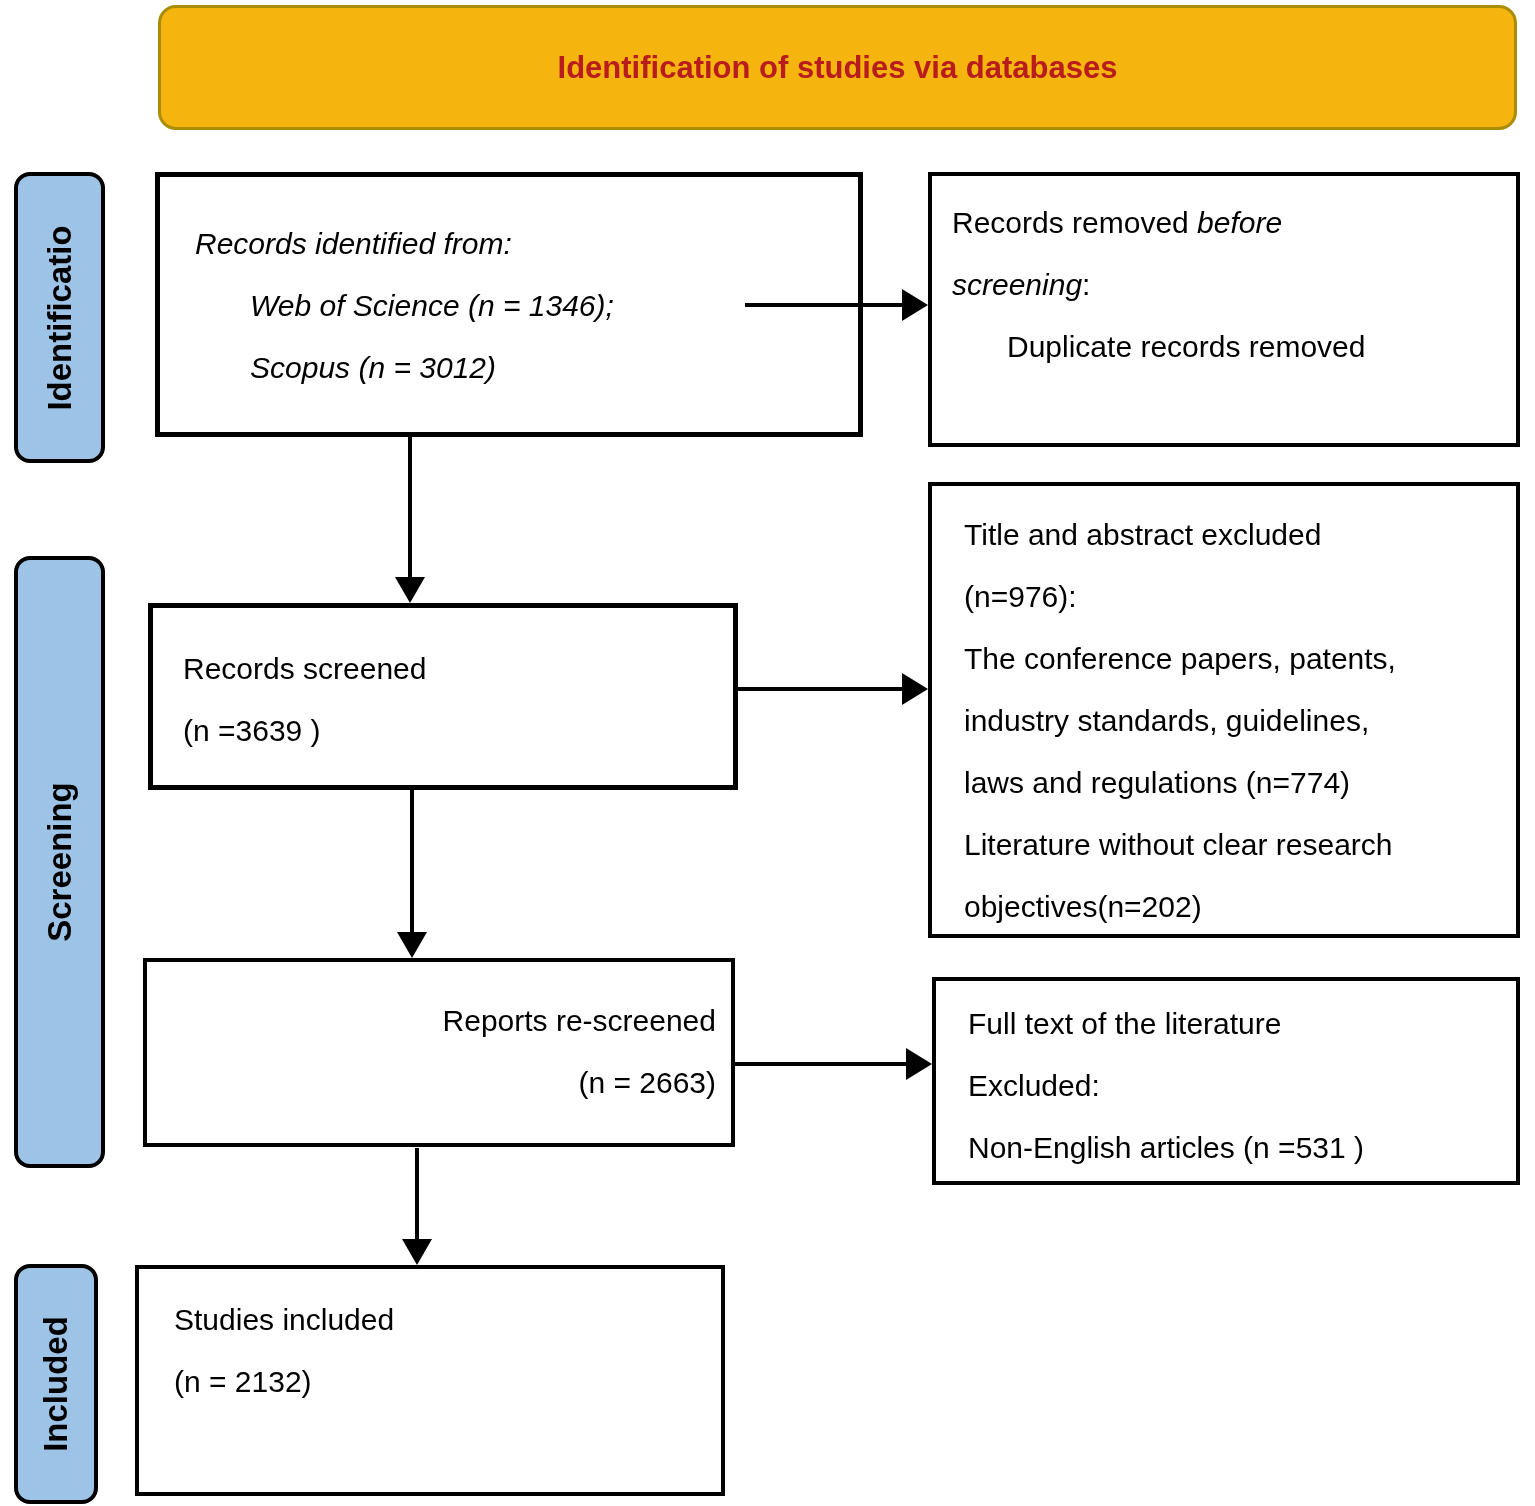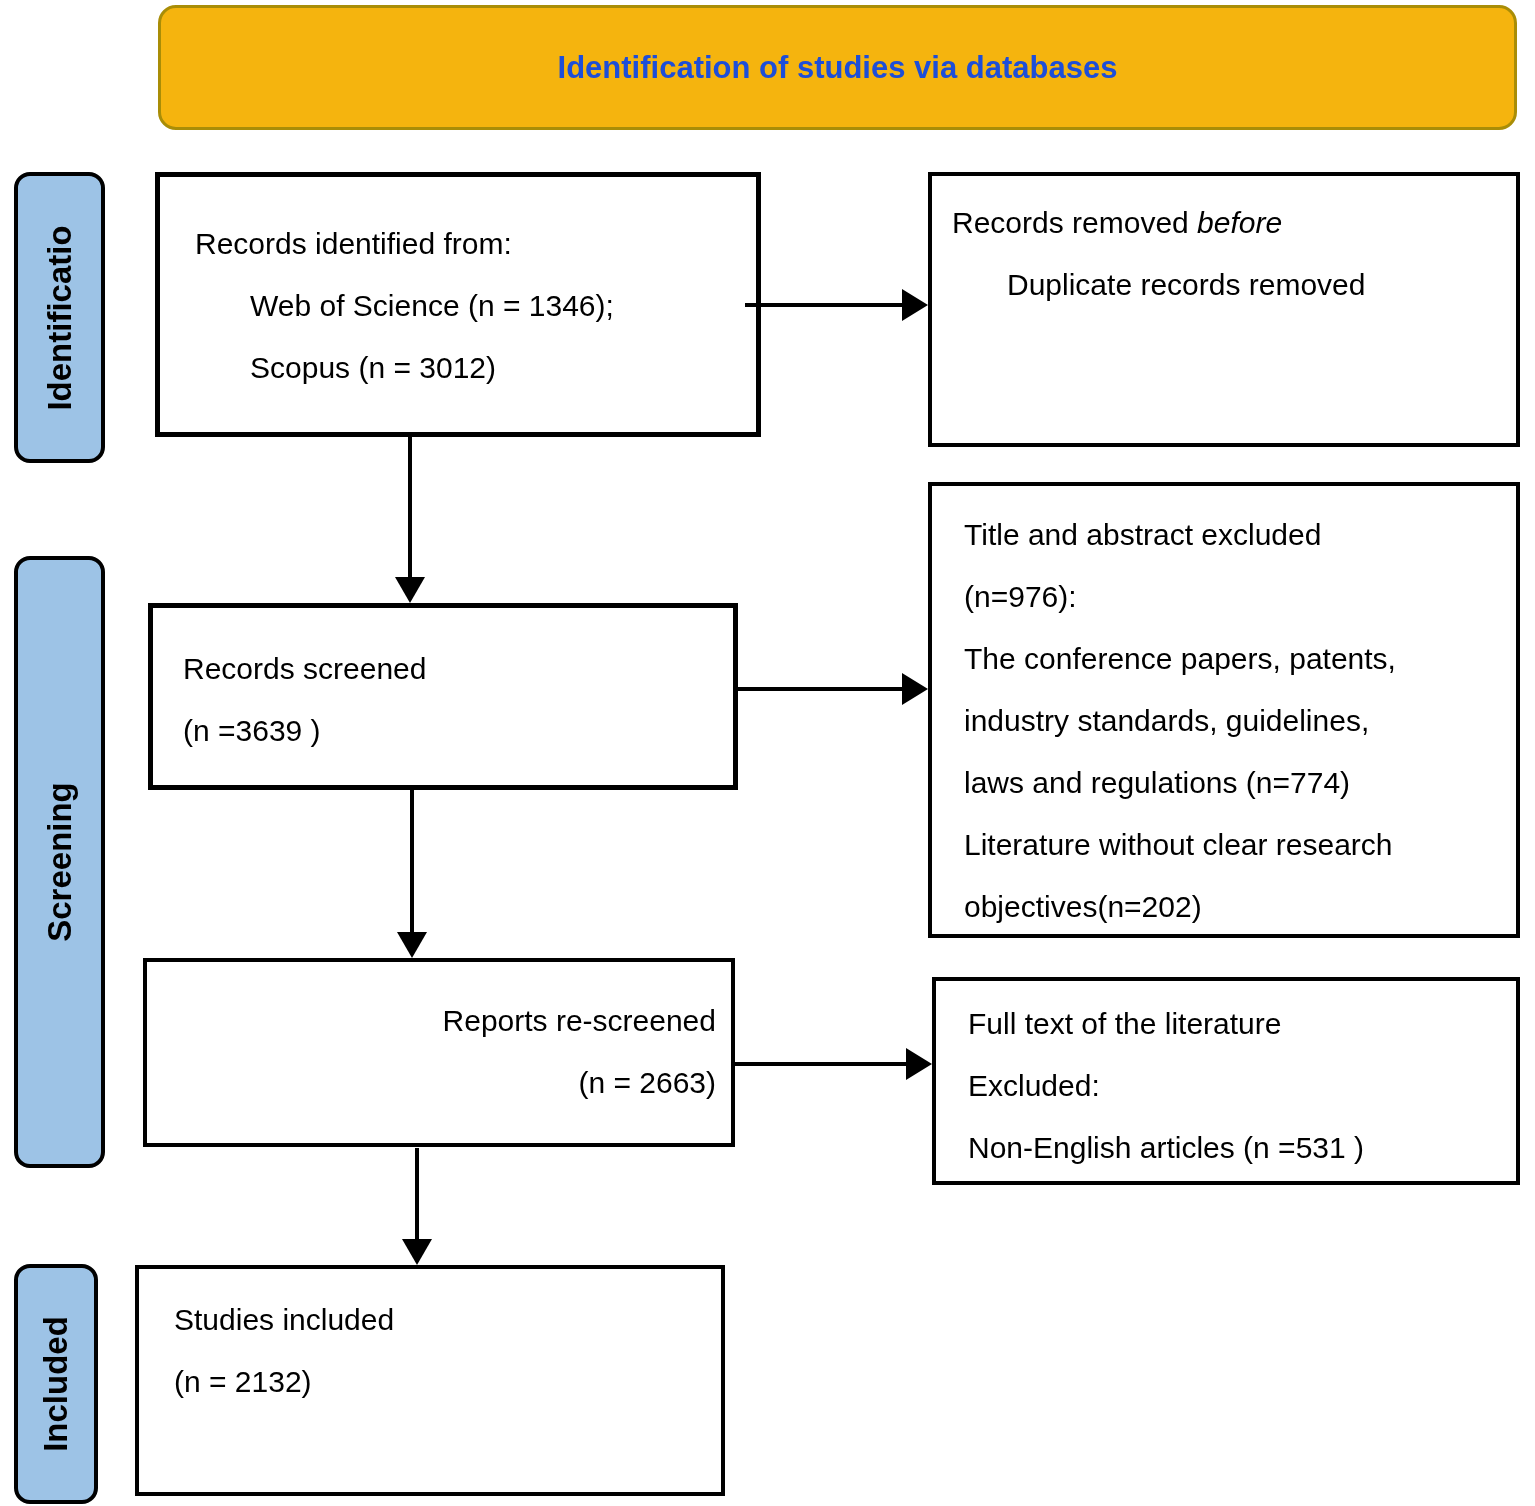--- a/index.html
+++ b/index.html
@@ -23,21 +23,21 @@
     background: var(--header-fill, #F5B40E);
     border: 3px solid var(--header-border, #A98D07);
     border-radius: 18px;
     display: flex;
     align-items: center;
     justify-content: center;
   }
   .header-banner .title {
     font-size: 31px;
     font-weight: bold;
-    color: #1d4ed8;
+    color: #b91c1c;
   }
   
   .stage {
     position: absolute;
     background: var(--stage-fill, #9DC3E6);
     border: 4px solid #000;
     border-radius: 16px;
     display: flex;
     align-items: center;
     justify-content: center;
@@ -58,21 +58,21 @@
     position: absolute;
     background: #FFFFFF;
     border: 4px solid var(--box-border, #000000);
     box-sizing: border-box;
     font-size: 30px;
     color: #000;
     line-height: 62px;
   }
   .flowbox .line { white-space: nowrap; }
   .flowbox .indent { padding-left: 55px; }
-  .box-identified   { left: 155px; top: 172px;  width: 606px; height: 265px; padding: 36px 15px 12px 35px; border-width: 5px; }
+  .box-identified   { left: 155px; top: 172px;  width: 708px; height: 265px; padding: 36px 15px 12px 35px; border-width: 5px; font-style: italic; }
   .box-removed      { left: 928px; top: 172px;  width: 592px; height: 275px; padding: 16px 15px 0 20px; }
   .box-screened     { left: 148px; top: 603px;  width: 590px; height: 187px; padding: 30px 15px 0 30px; border-width: 5px; }
   .box-titleabs     { left: 928px; top: 482px;  width: 592px; height: 456px; padding: 18px 15px 0 32px; }
   .box-rescreened   { left: 143px; top: 958px;  width: 592px; height: 189px; padding: 28px 15px 0 32px; text-align: right; }
   .box-fulltext     { left: 932px; top: 977px;  width: 588px; height: 208px; padding: 12px 15px 8px 32px; }
   .box-included     { left: 135px; top: 1265px; width: 590px; height: 231px; padding: 20px 15px 0 35px; }
   
   .arrow-right { position: absolute; height: 32px; }
   .arrow-right .shaft {
     position: absolute; left: 0; right: 22px; top: 14px; height: 4px; background: #000;
@@ -122,20 +122,21 @@
   </div>
 
   <div class="flowbox box-identified">
     <div class="line">Records identified from:</div>
     <div class="line indent">Web of Science (n = 1346);</div>
     <div class="line indent">Scopus (n = 3012)</div>
   </div>
 
   <div class="flowbox box-removed">
     <div class="line"><span>Records removed </span><i>before</i></div>
+    <div class="line"><i>screening</i><span>:</span></div>
     <div class="line indent">Duplicate records removed</div>
   </div>
 
   <div class="flowbox box-screened">
     <div class="line">Records screened</div>
     <div class="line">(n =3639 )</div>
   </div>
 
   <div class="flowbox box-titleabs">
     <div class="line">Title and abstract excluded</div>

